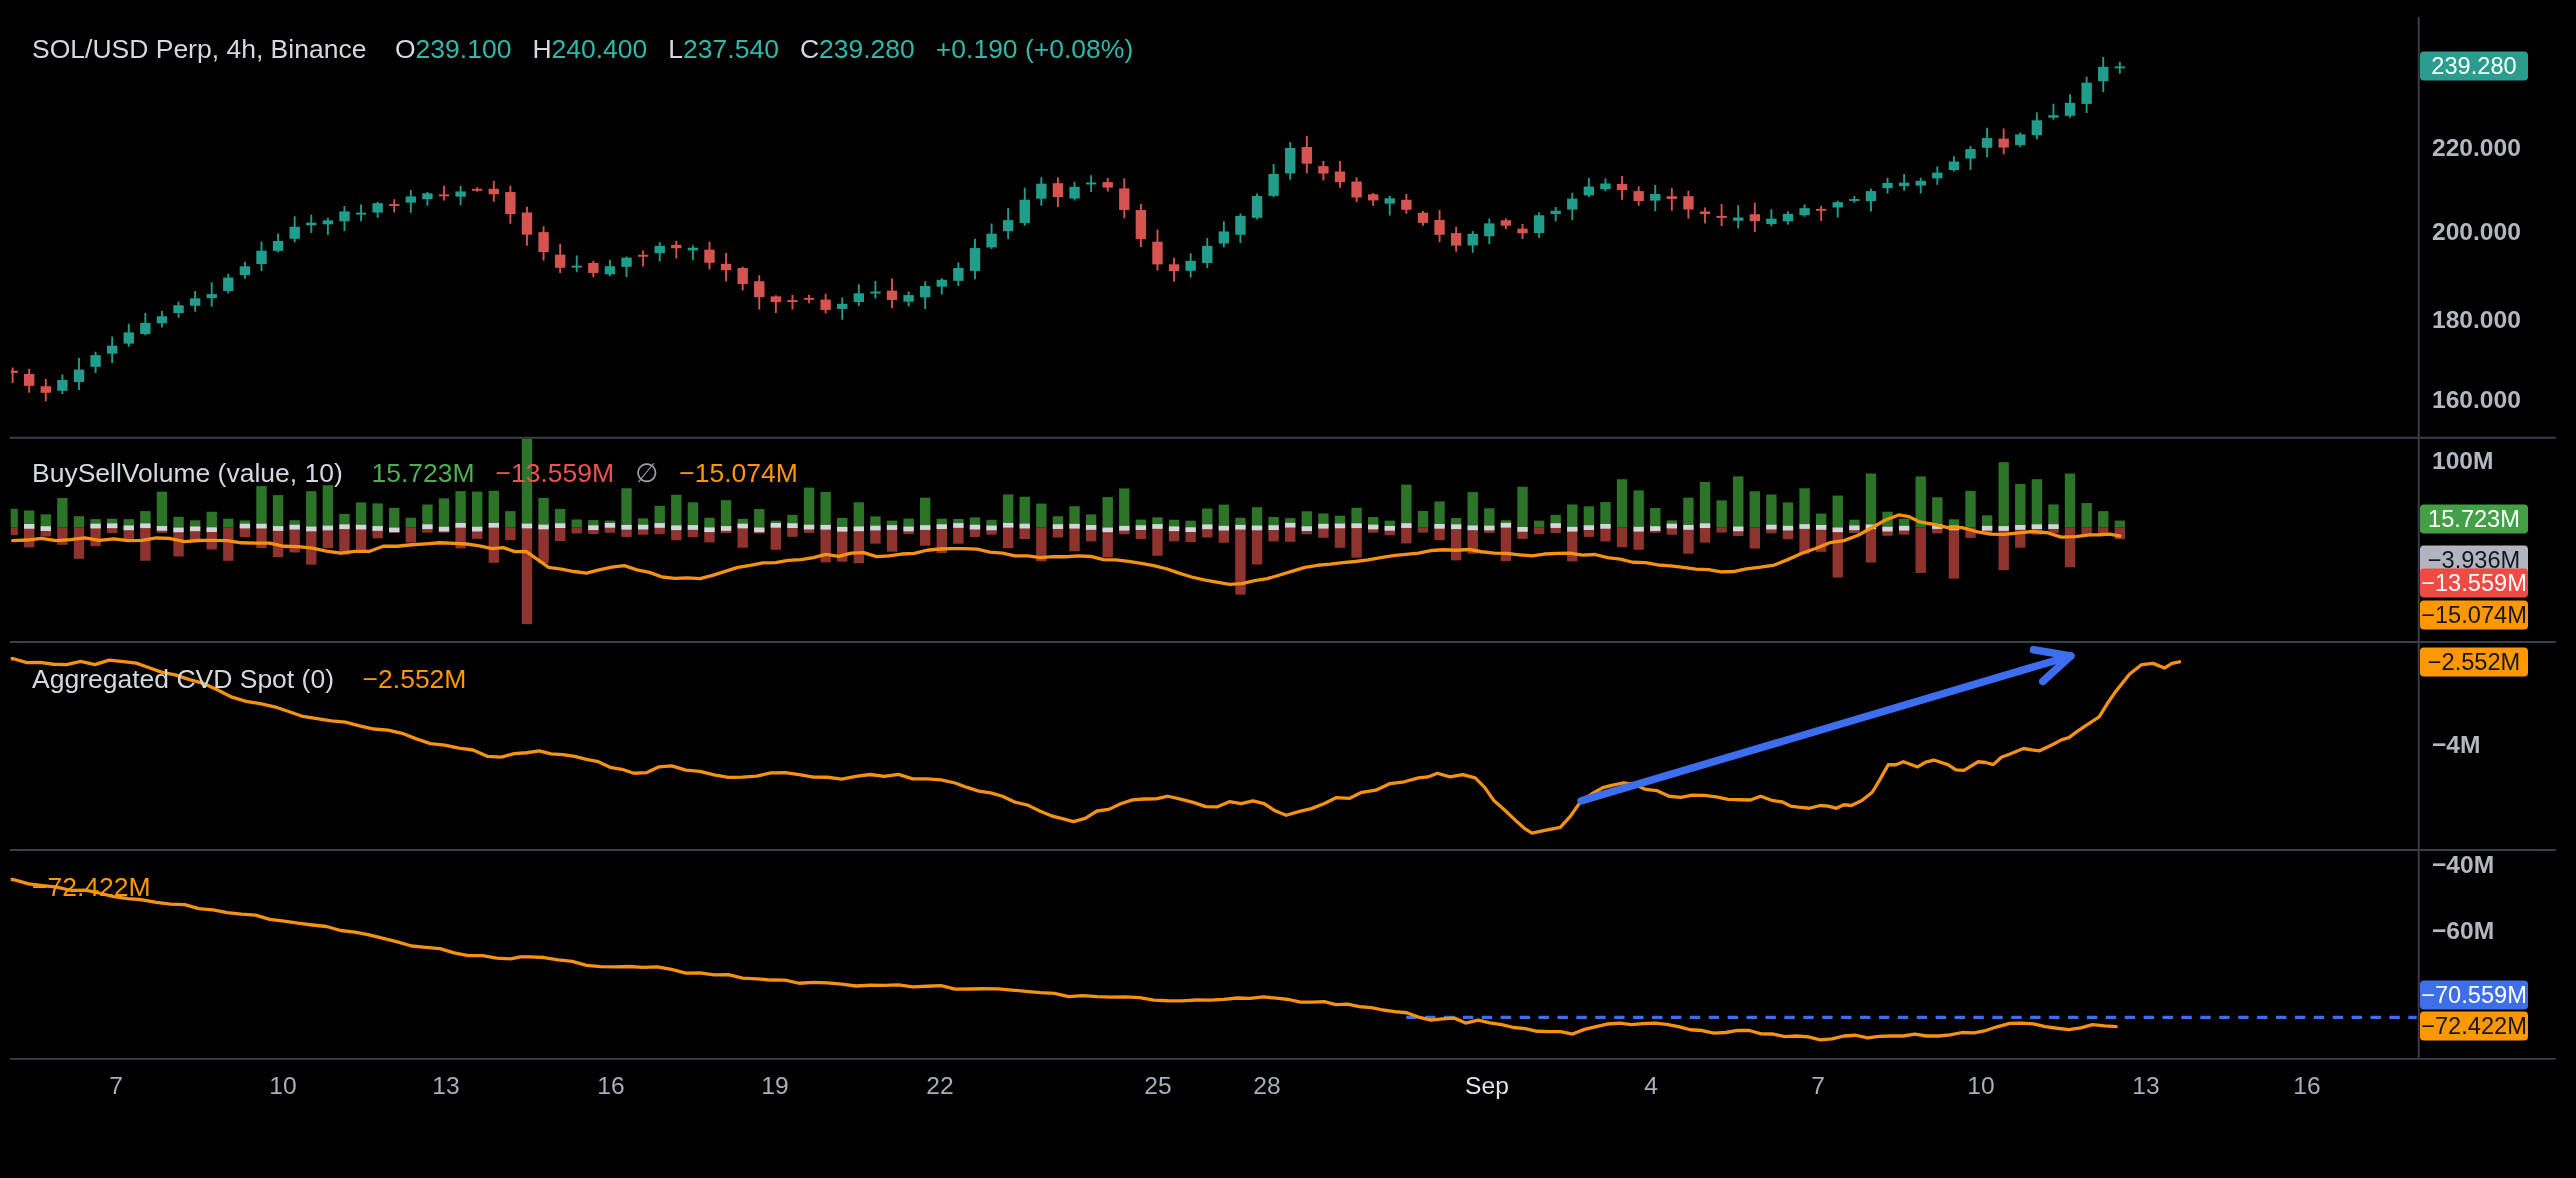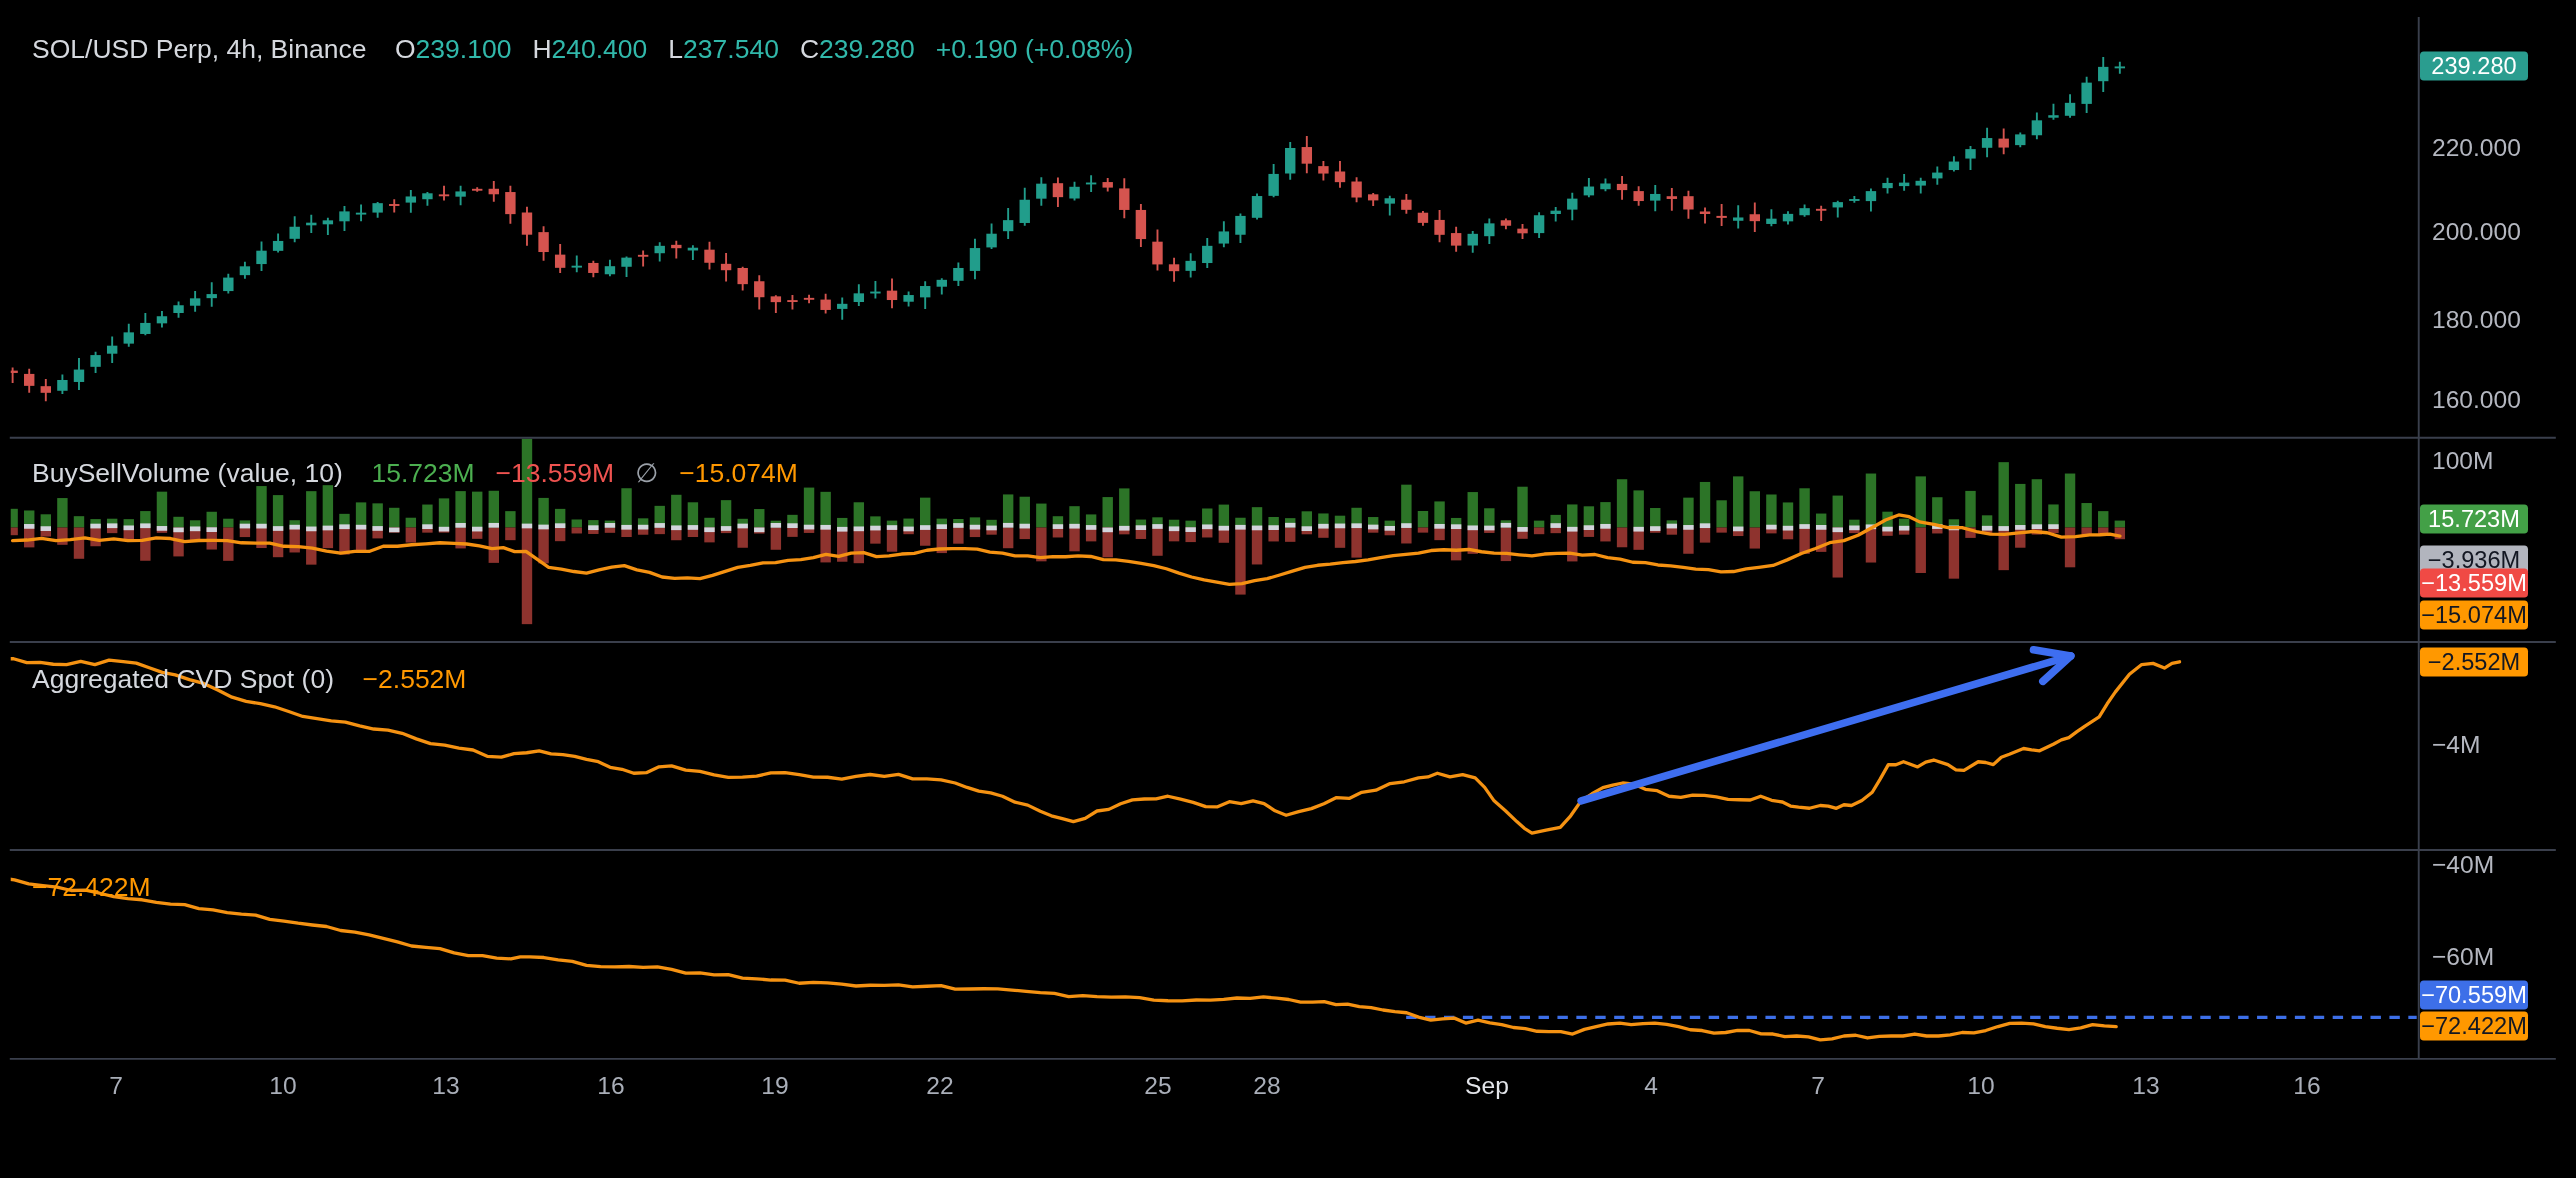--- a/index.html
+++ b/index.html
@@ -8,21 +8,21 @@
   .chart-bg{position:absolute;left:9.5px;top:17px;width:2547px;height:1099px;background:#000000;}
   #plot{position:absolute;left:0;top:0;}
   .legend{position:absolute;left:32px;display:flex;align-items:baseline;gap:21px;
           font-size:26.5px;line-height:30px;white-space:nowrap;z-index:5;}
   #lg1{top:34px}#lg2{top:458px}#lg3{top:664px}#lg4{top:872px}
   .lt{color:#d5d8de;margin-right:7.6px;}
   .pair .k{color:#d5d8de}
   .v.teal{color:#31b8aa}.v.green{color:#4caf50}.v.red{color:#ef5350}
   .v.orange{color:#ff9800}.v.dim{color:#9aa0a8}
   #raxis,#taxis{position:absolute;left:0;top:0;width:100%;height:100%;z-index:4;}
-  .tick{position:absolute;left:2432px;transform:translateY(-50%);font-size:24.6px;color:#b4b7c0;}
+  .tick{position:absolute;left:2432px;transform:translateY(-50%);font-size:24.6px;color:#b4b7c0;font-weight:bold;}
   .badge{position:absolute;left:2420px;width:108px;height:29px;border-radius:3.8px;
          transform:translateY(-50%);font-size:23.6px;display:flex;align-items:center;justify-content:center;}
   .tlabel{position:absolute;top:1072px;transform:translateX(-50%);font-size:24.6px;color:#a9aeb8;}
   .tlabel.major{color:#e2e4e9;}
   .bottombar{position:absolute;left:0;top:1116px;width:2576px;height:62px;background:#1e222d;
              display:flex;align-items:center;padding-left:55px;box-sizing:border-box;z-index:6;}
   .brand{font-size:38px;font-weight:700;color:#c6cad2;margin-left:17px;letter-spacing:0.5px;}
 </style>
 </head>
 <body>
@@ -724,21 +724,21 @@
       <div class="tick" style="top: 400px;">160.000</div>
       <div class="badge" style="top: 66px; background: rgb(42, 157, 143); color: rgb(255, 255, 255);">239.280</div>
       <div class="tick" style="top: 461px;">100M</div>
       <div class="badge" style="top: 519px; background: rgb(67, 160, 71); color: rgb(255, 255, 255);">15.723M</div>
       <div class="badge" style="top: 560px; background: rgb(178, 181, 190); color: rgb(19, 23, 34);">−3.936M</div>
       <div class="badge" style="top: 583px; background: rgb(240, 74, 69); color: rgb(255, 255, 255);">−13.559M</div>
       <div class="badge" style="top: 615px; background: rgb(255, 152, 0); color: rgb(19, 23, 34);">−15.074M</div>
       <div class="tick" style="top: 745px;">−4M</div>
       <div class="badge" style="top: 662px; background: rgb(255, 152, 0); color: rgb(19, 23, 34);">−2.552M</div>
       <div class="tick" style="top: 865px;">−40M</div>
-      <div class="tick" style="top: 931px; margin-top: 26px;">−60M</div>
+      <div class="tick" style="top: 931px;">−60M</div>
       <div class="badge" style="top: 995px; background: rgb(61, 111, 232); color: rgb(255, 255, 255);">−70.559M</div>
       <div class="badge" style="top: 1026px; background: rgb(255, 152, 0); color: rgb(19, 23, 34);">−72.422M</div>
     </div>
   <div id="taxis">
       <div class="tlabel" style="left: 116px;">7</div>
       <div class="tlabel" style="left: 283px;">10</div>
       <div class="tlabel" style="left: 446px;">13</div>
       <div class="tlabel" style="left: 611px;">16</div>
       <div class="tlabel" style="left: 775px;">19</div>
       <div class="tlabel" style="left: 940px;">22</div>

